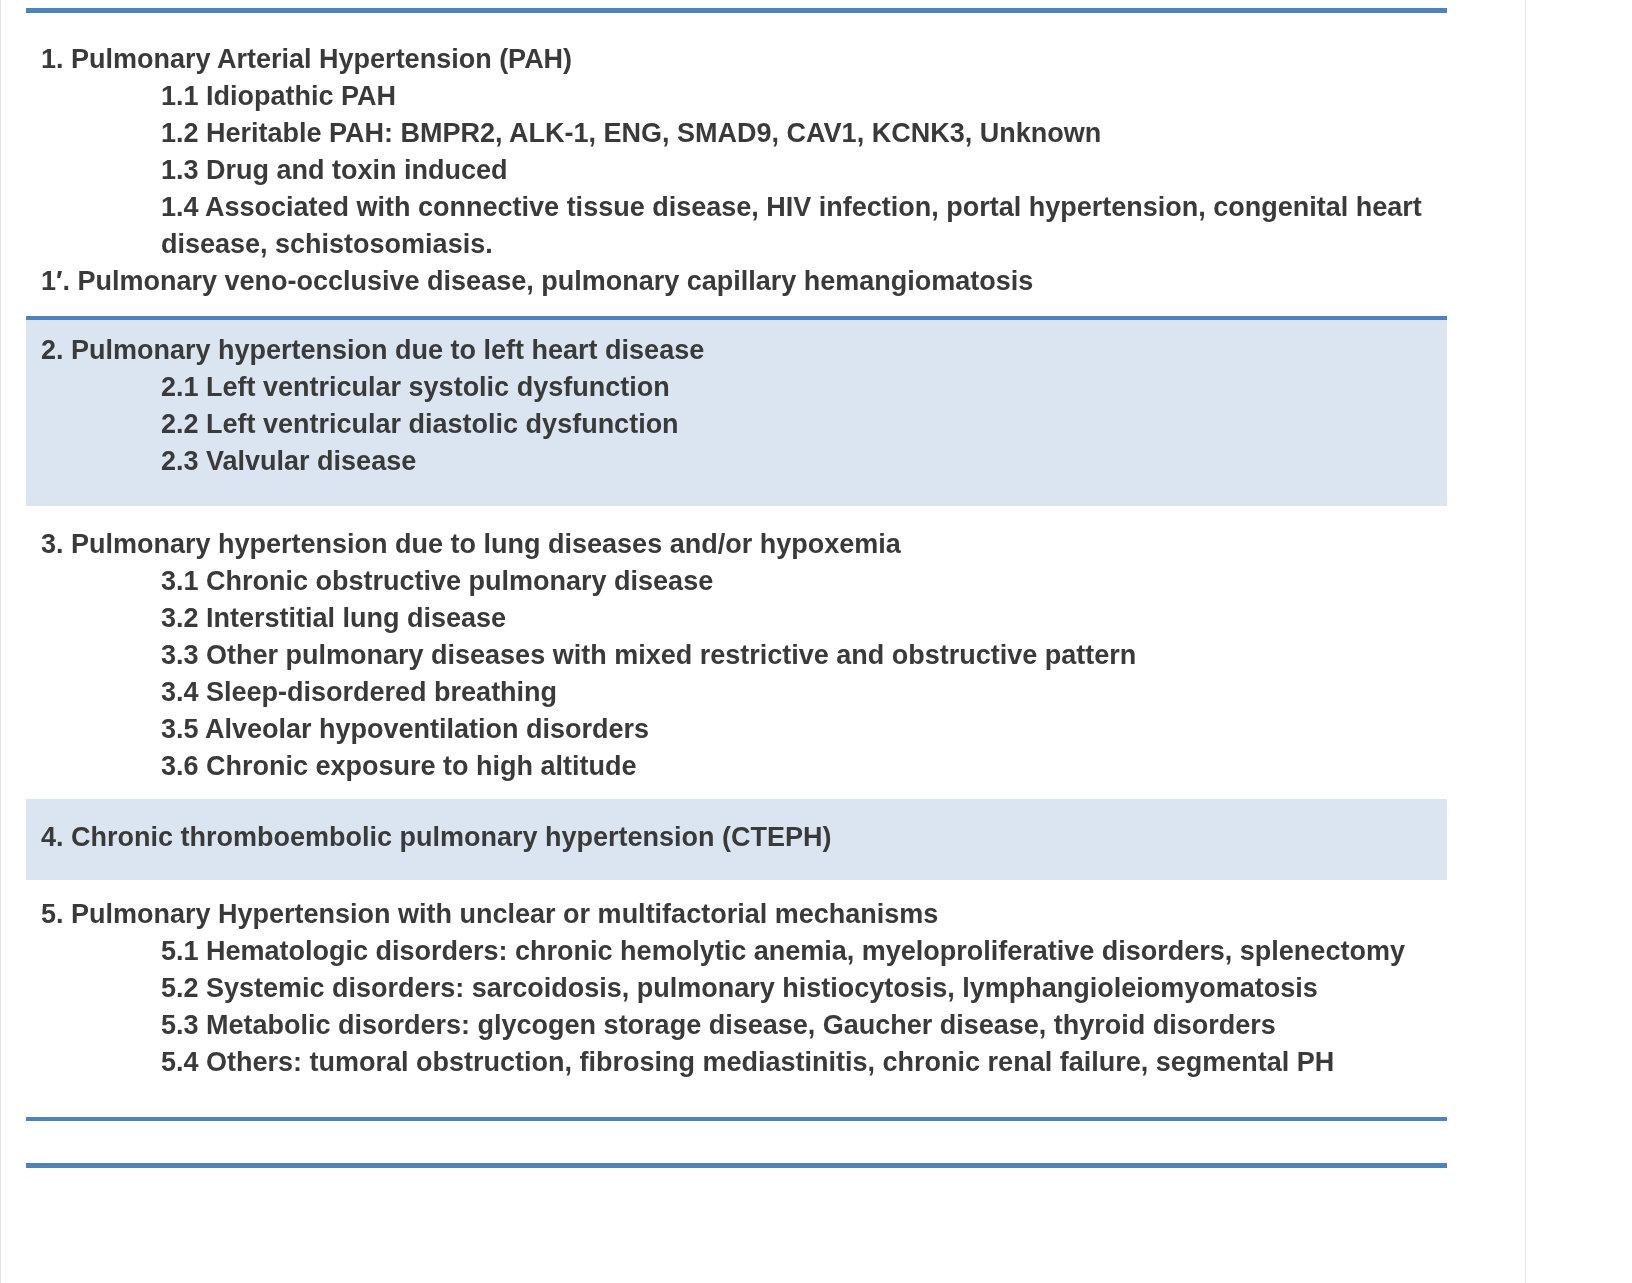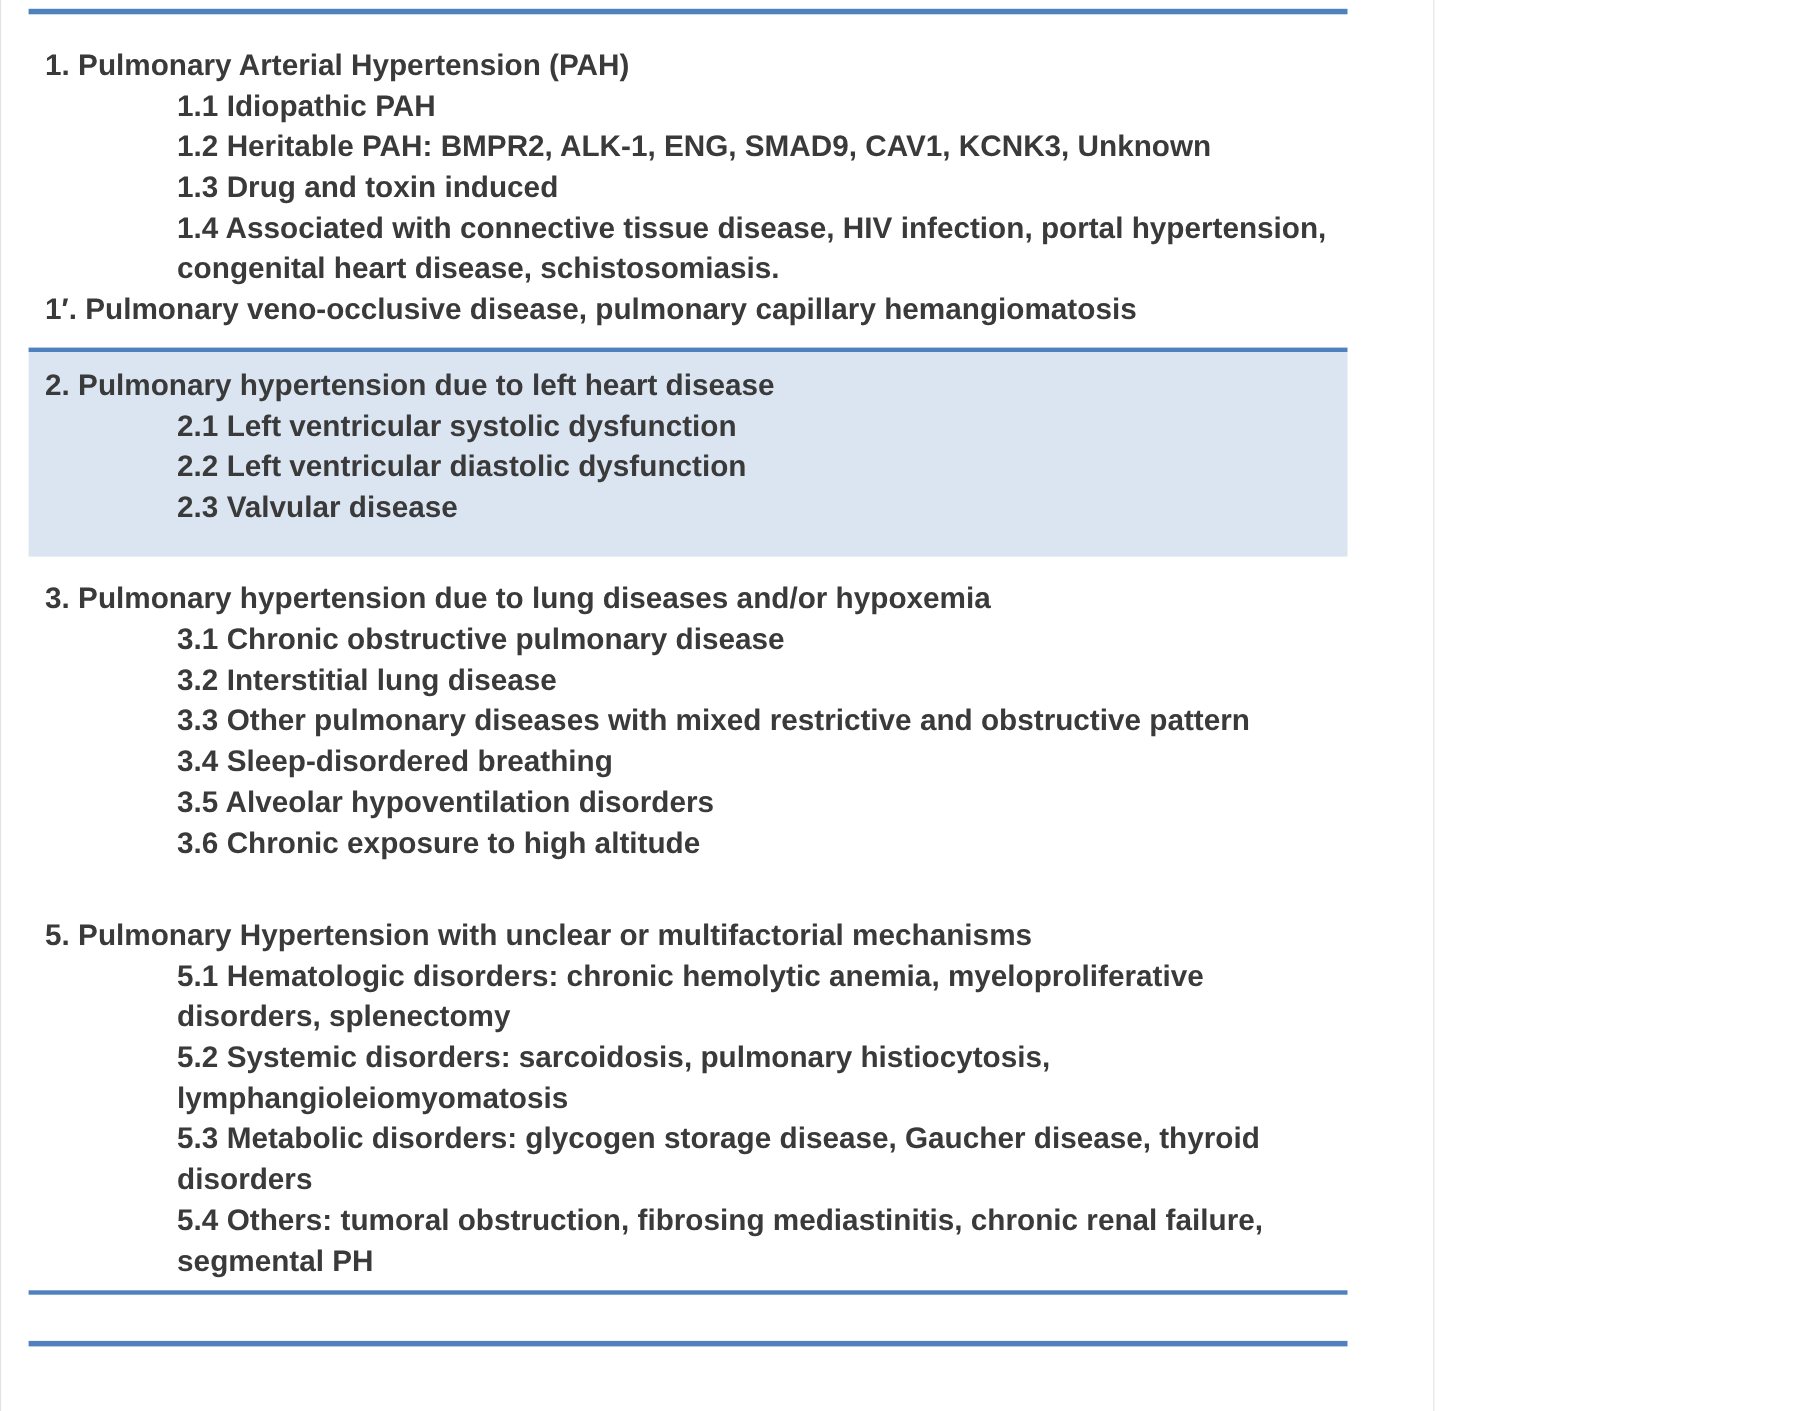--- a/index.html
+++ b/index.html
@@ -7,21 +7,21 @@
   body {
     width: 1632px;
     height: 1283px;
     font-family: "Liberation Sans", sans-serif;
     font-weight: bold;
     color: var(--text, #3a3a3a);
     background: var(--bg, #ffffff);
     overflow: hidden;
   }
   .frame {
-    width: 1304px;
+    width: 1526px;
     height: 1283px;
     border-left: 1px solid #e3e3e3;
     border-right: 1px solid #e3e3e3;
   }
   .doc {
     margin-left: 25px;
     margin-right: 78px;
     padding-top: 8px;
   }
   .rule {
@@ -36,21 +36,21 @@
     font-size: 27px;
     line-height: 37px;
   }
   .shaded { background: var(--shade, #dbe5f1); }
   .line { white-space: normal; }
   .ind1 { padding-left: 120px; }
   #g1 { padding-top: 28px; padding-bottom: 16px; }
   #g2 { padding-top: 12px; padding-bottom: 26px; }
   #g3 { margin-top: 20px; padding-bottom: 14px; }
   #g4 { margin-top: 0;  padding-top: 20px; padding-bottom: 24px; }
-  #g5 { margin-top: 33px; padding-bottom: 8px; }
+  #g5 { margin-top: 16px; padding-bottom: 36px; }
   .footer-gap { height: 42px; }
 </style>
 </head>
 <body>
 
 <div class="frame">
   <div class="doc">
 
     <div class="rule rule-top"></div>
 
@@ -75,20 +75,23 @@
     <section class="group" id="g3">
       <div class="line">3. Pulmonary hypertension due to lung diseases and/or hypoxemia</div>
       <div class="line ind1">3.1 Chronic obstructive pulmonary disease</div>
       <div class="line ind1">3.2 Interstitial lung disease</div>
       <div class="line ind1">3.3 Other pulmonary diseases with mixed restrictive and obstructive pattern</div>
       <div class="line ind1">3.4 Sleep-disordered breathing</div>
       <div class="line ind1">3.5 Alveolar hypoventilation disorders</div>
       <div class="line ind1">3.6 Chronic exposure to high altitude</div>
     </section>
 
+    <section class="group shaded" id="g4">
+      <div class="line">4. Chronic thromboembolic pulmonary hypertension (CTEPH)</div>
+    </section>
 
     <section class="group" id="g5">
       <div class="line">5. Pulmonary Hypertension with unclear or multifactorial mechanisms</div>
       <div class="line ind1">5.1 Hematologic disorders: chronic hemolytic anemia, myeloproliferative disorders, splenectomy</div>
       <div class="line ind1">5.2 Systemic disorders: sarcoidosis, pulmonary histiocytosis, lymphangioleiomyomatosis</div>
       <div class="line ind1">5.3 Metabolic disorders: glycogen storage disease, Gaucher disease, thyroid disorders</div>
       <div class="line ind1">5.4 Others: tumoral obstruction, fibrosing mediastinitis, chronic renal failure, segmental PH</div>
     </section>
 
     <div class="rule"></div>

